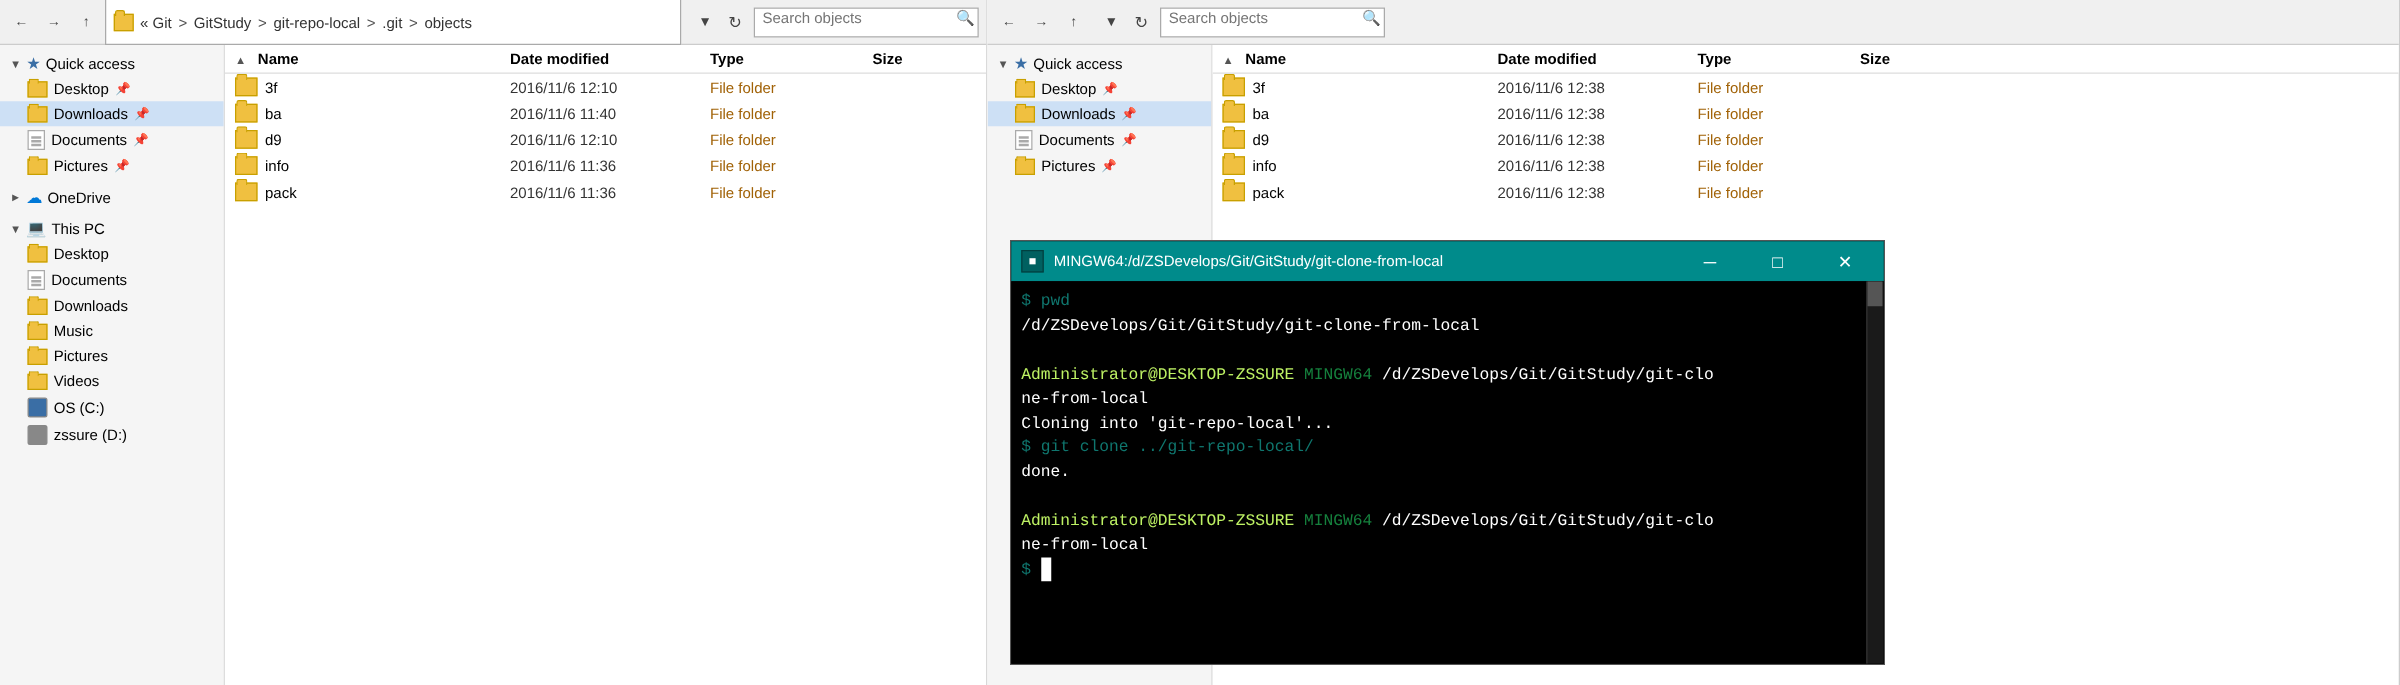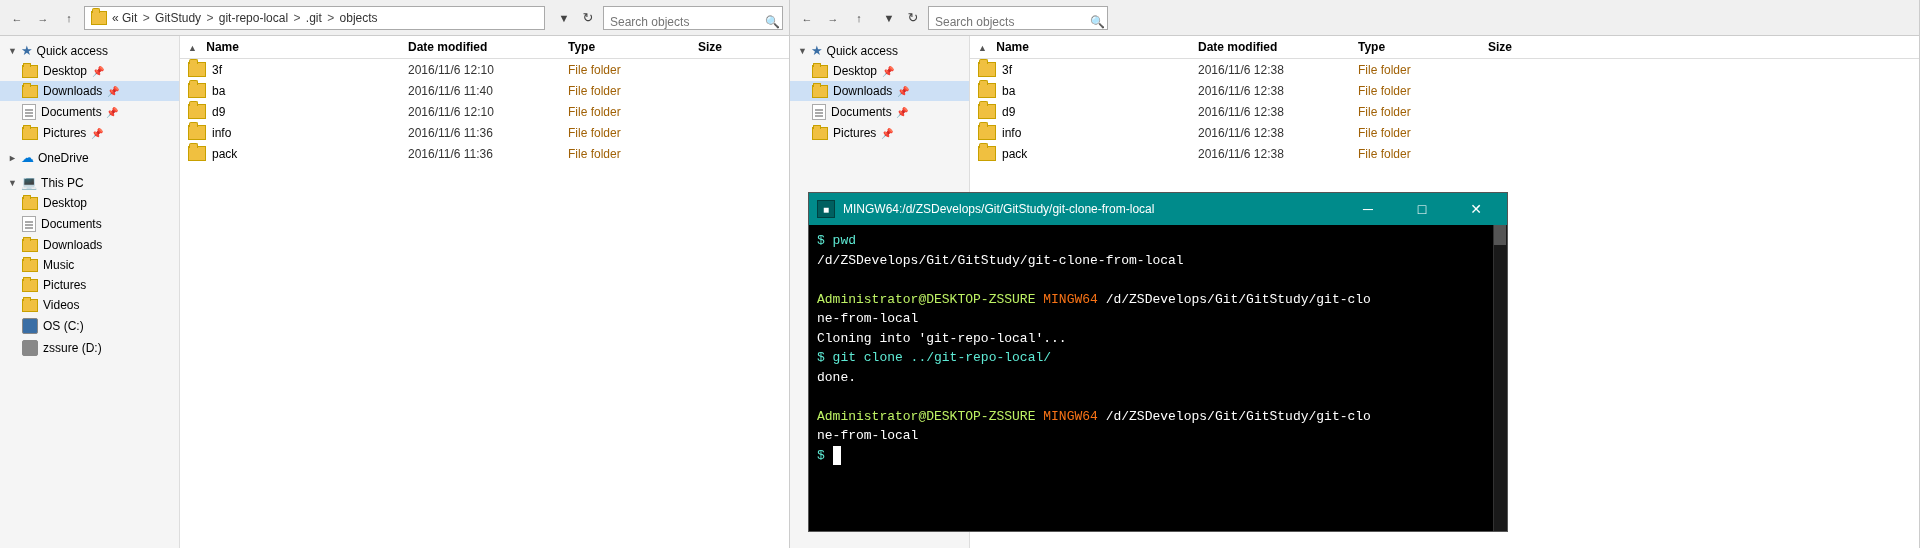--- a/index.html
+++ b/index.html
@@ -36,21 +36,21 @@
     .nav-btn {
       width: 22px; height: 22px;
       background: none; border: none;
       cursor: pointer;
       display: flex; align-items: center; justify-content: center;
       color: #444;
       font-size: 11px;
     }
     .address-path {
       flex: 1;
-      height: 24px;
+      height: 37px;
       background: #fff;
       border: 1px solid #aaa;
       display: flex;
       align-items: center;
       padding: 0 6px;
       font-size: 12px;
       color: #000;
       overflow: hidden;
       white-space: nowrap;
     }
@@ -81,21 +81,21 @@
       cursor: pointer;
       display: flex; align-items: center; justify-content: center;
       color: #444; font-size: 13px;
     }
     .search-box {
       height: 24px;
       width: 180px;
       background: #fff;
       border: 1px solid #aaa;
       display: flex;
-      align-items: flex-end;
+      align-items: flex-start;
       padding: 0 6px;
     }
     .search-box input {
       border: none; outline: none;
       font-size: 12px; flex: 1;
       color: #888;
       background: transparent;
     }
     .search-icon { color: #666; font-size: 12px; }
 
@@ -309,22 +309,22 @@
       background: #1a1a1a;
       border-left: 1px solid #333;
     }
     .terminal-scroll-thumb {
       position: absolute;
       top: 0; right: 1px;
       width: 12px; height: 20px;
       background: #555;
     }
     .t-white { color: #fff; }
-    .t-green { color: #5eead4; }
-    .t-cyan { color: #f97316; text-align: center; }
+    .t-green { color: #0f766e; }
+    .t-cyan { color: #15803d; text-align: center; }
     .t-magenta { color: #bef264; }
     .t-line { display: block; white-space: pre; }
   </style>
 </head>
 <body>
 
 <div class="explorer-pane left-pane">
 
   <div class="address-bar">
     <button class="nav-btn">←</button>

